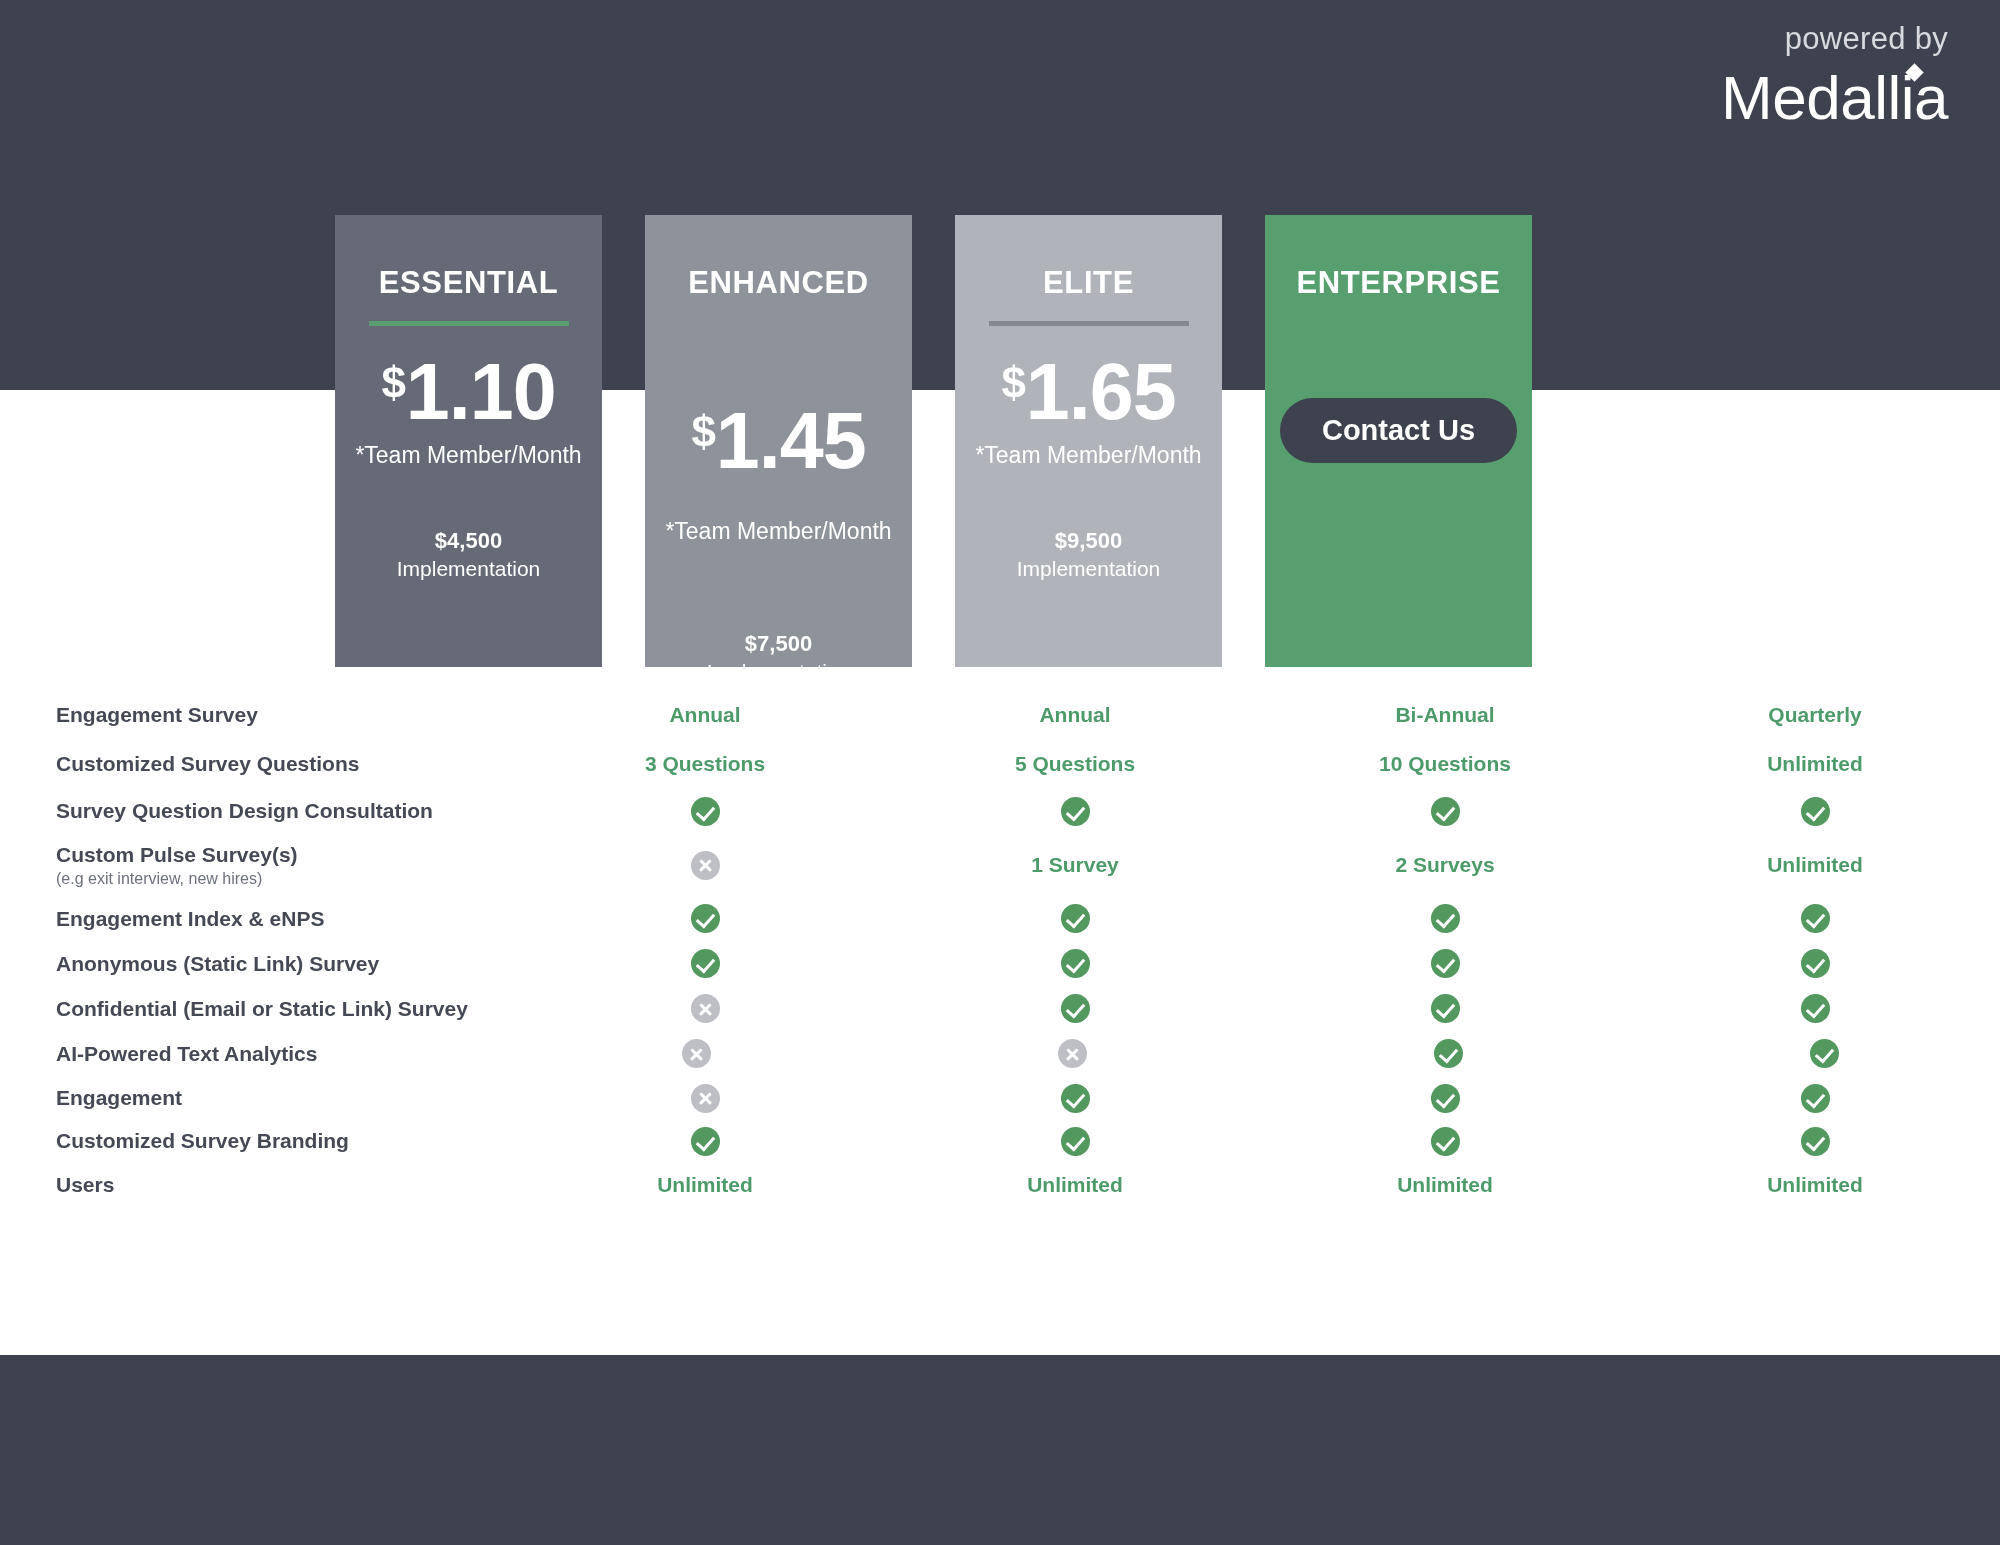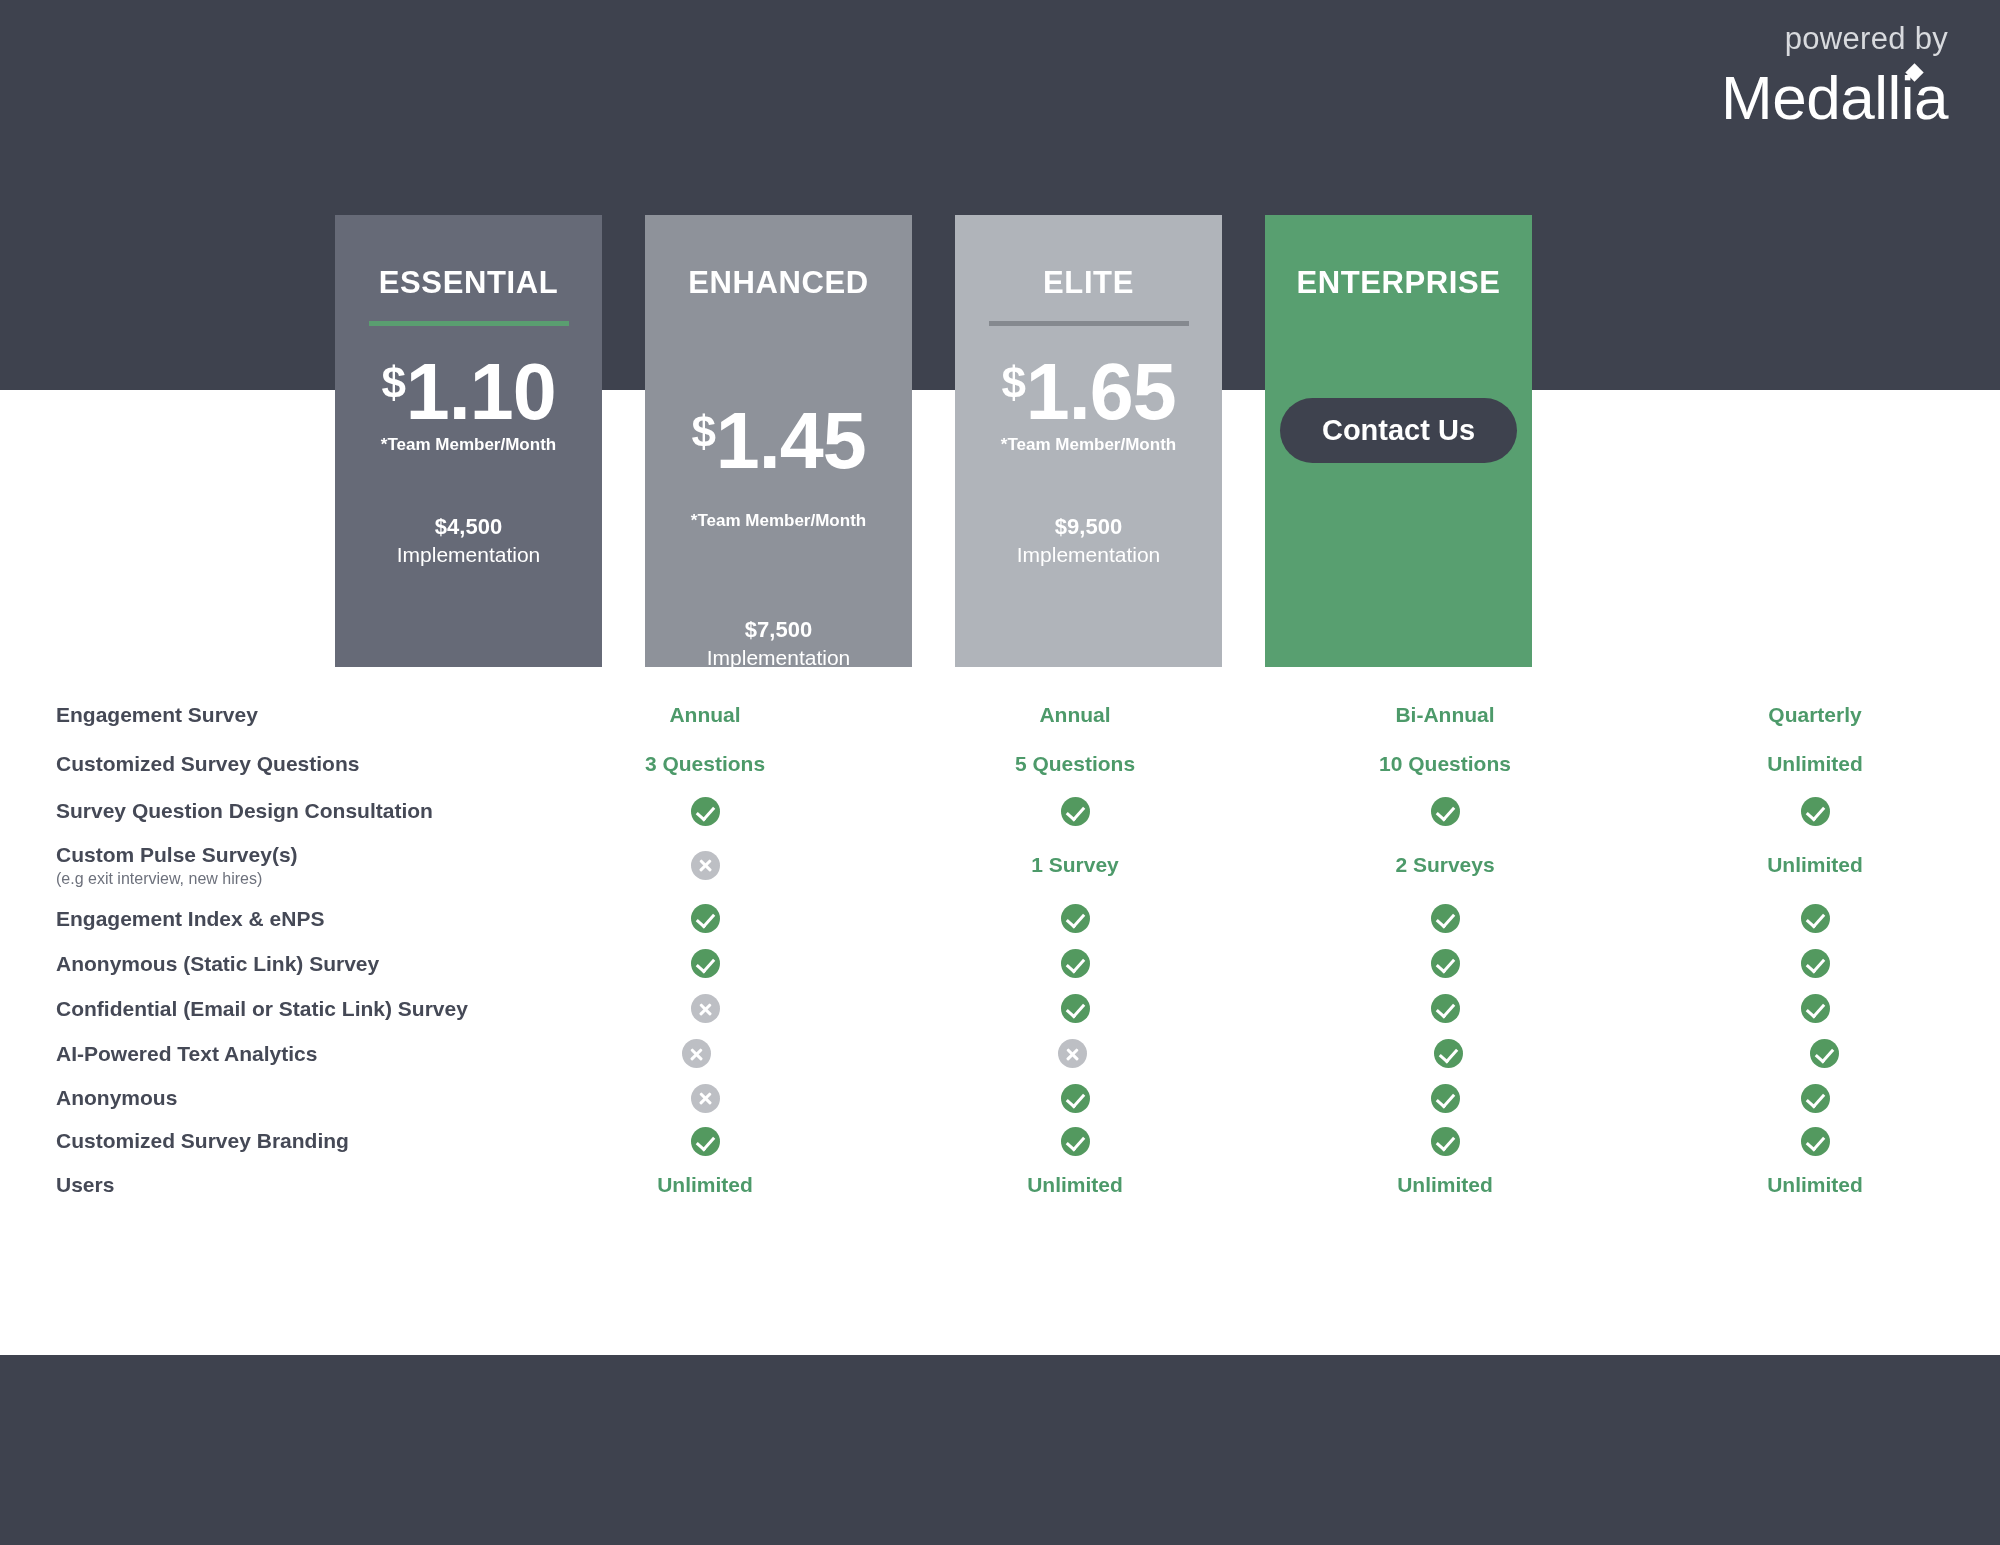--- a/index.html
+++ b/index.html
@@ -56,21 +56,21 @@
     width:200px; height:5px; margin-top:20px;
   }
   .price {
     margin-top:26px; color:#ffffff;
     display:flex; align-items:flex-start; justify-content:center;
     line-height:1;
   }
   .price .cur { font-size:44px; font-weight:700; margin-top:9px; }
   .price .amt { font-size:79px; font-weight:700; letter-spacing:-1px; }
   .price-note {
-    margin-top:4px; font-size:17px; font-weight:700; color:#ffffff;
+    margin-top:11px; font-size:23px; font-weight:400; color:#ffffff;
     text-align:center;
   }
   .impl {
     margin-top:58px; text-align:center; color:#ffffff;
   }
   .impl .impl-amount { font-size:22px; font-weight:700; line-height:1.25; }
   .impl .impl-label  { font-size:21px; font-weight:400; line-height:1.35; }
 
   .contact-btn {
     margin-top:97px;
@@ -301,21 +301,21 @@
         <span class="mark no"></span>
       </div>
       <div class="fcell">
         <span class="mark yes"></span>
       </div>
       <div class="fcell">
         <span class="mark yes"></span>
       </div>
     </div>
     <div class="frow" style="height: 44px;">
-      <div class="fname"><span>Anonymous</span></div>
+      <div class="fname"><span>Engagement</span></div>
       <div class="fcell">
         <span class="mark no"></span>
       </div>
       <div class="fcell">
         <span class="mark yes"></span>
       </div>
       <div class="fcell">
         <span class="mark yes"></span>
       </div>
       <div class="fcell">

